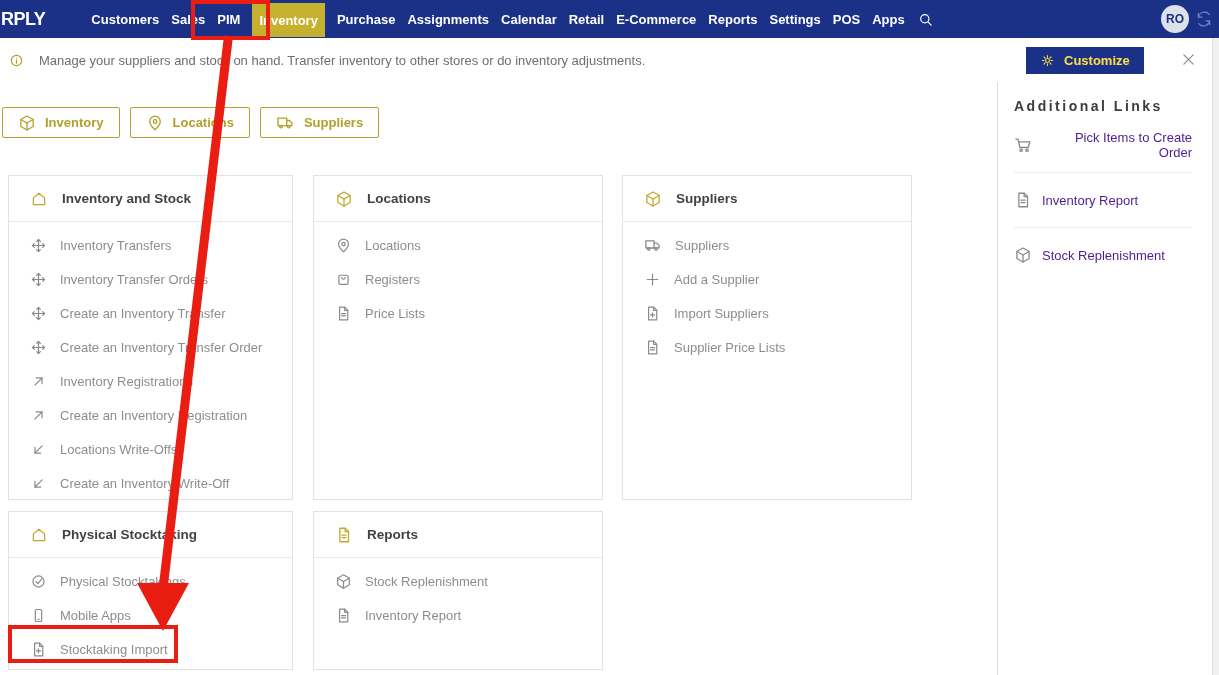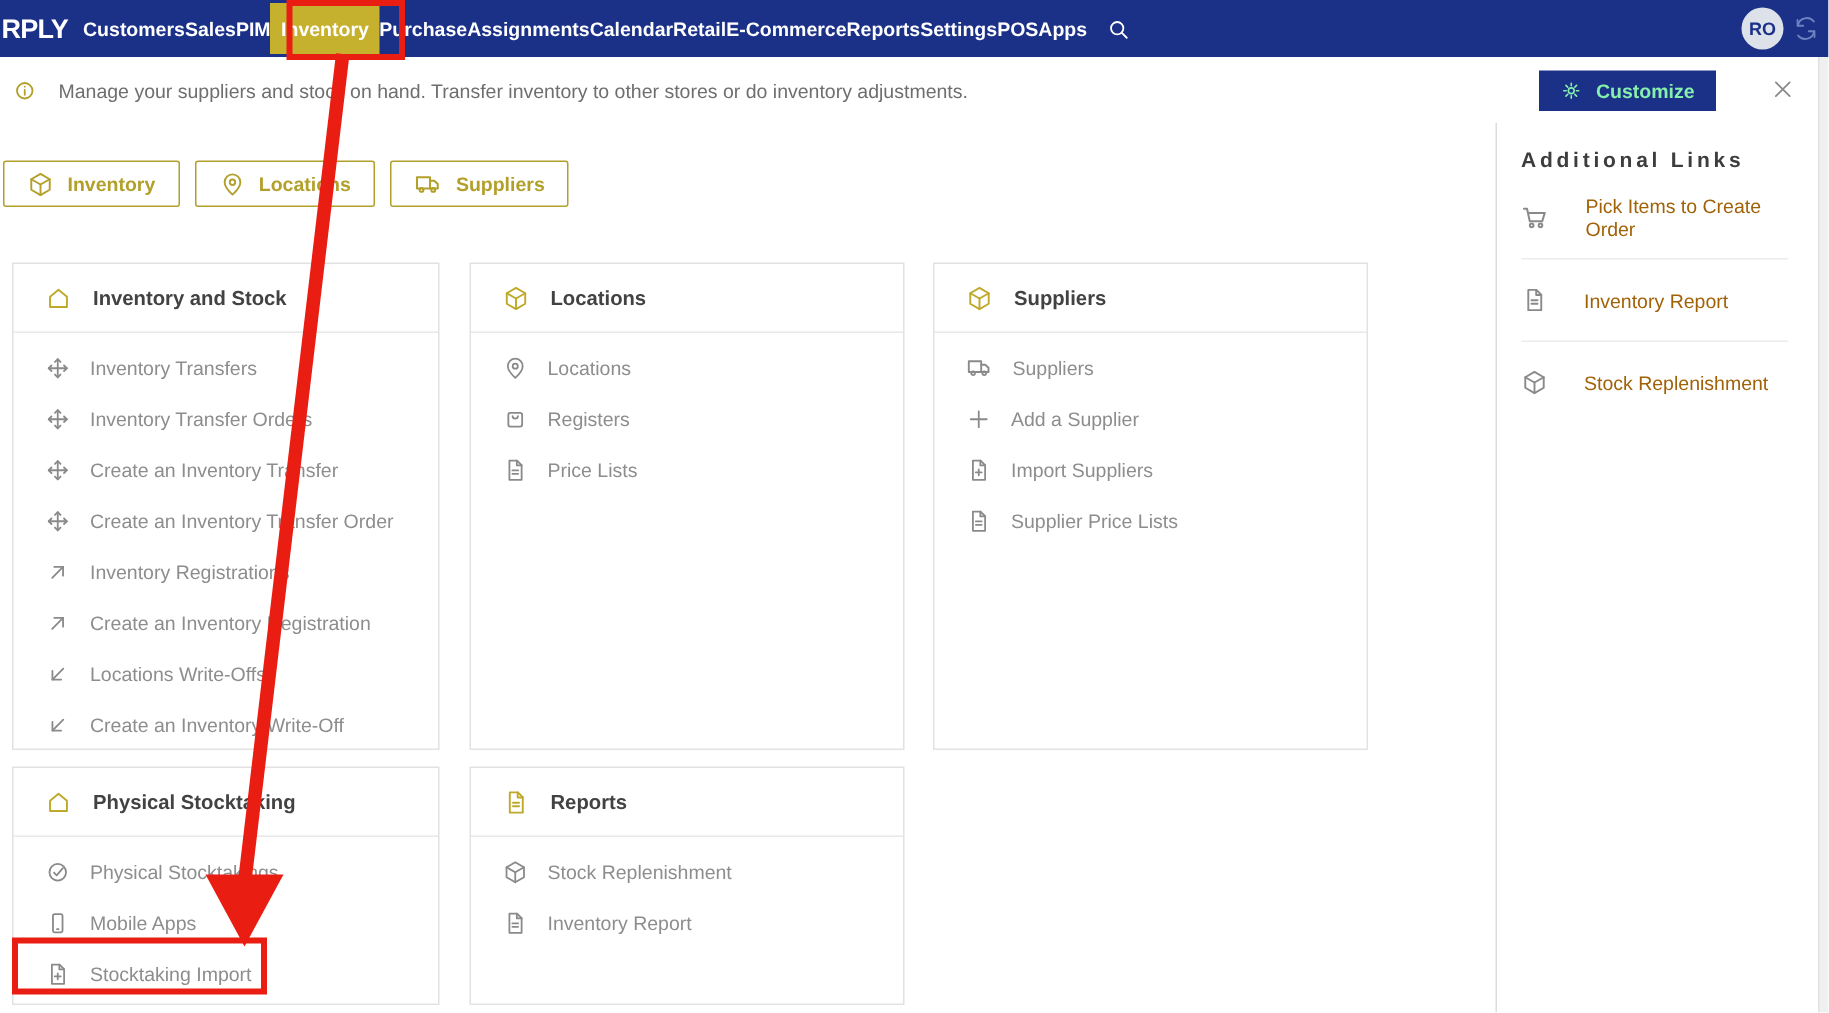--- a/index.html
+++ b/index.html
@@ -9,37 +9,37 @@
   }
   svg.ic{flex:0 0 auto;}
   svg.ic *{stroke:currentColor;fill:none;stroke-width:1.7;stroke-linecap:round;stroke-linejoin:round;}
 
   
   .topnav{
     position:absolute;left:0;top:0;width:100%;height:38px;background:#1b3188;
     display:flex;align-items:center;color:#fff;z-index:5;
   }
   .logo{font-size:18px;font-weight:bold;letter-spacing:-0.5px;margin:0 10px 0 0;padding-left:1px;}
-  .nav-items{display:flex;gap:0;}
+  .nav-items{display:flex;align-items:center;gap:12px;margin-left:36px;}
   .nav-item{display:flex;align-items:center;height:38px;font-size:13px;font-weight:bold;cursor:pointer;white-space:nowrap;}
   .nav-item.active{background:#c6b12e;height:34px;margin-top:2px;padding:0 7px;color:#fff;}
   .nav-search{margin-left:12px;color:#fff;display:flex;align-items:center;cursor:pointer;}
   .avatar{
     position:absolute;right:30px;top:5px;width:28px;height:28px;border-radius:50%;
     background:#dde1e9;color:#1b3188;font-size:12px;font-weight:bold;
     display:flex;align-items:center;justify-content:center;cursor:pointer;
   }
   .refresh{position:absolute;right:6px;top:10px;color:#6d83c0;cursor:pointer;display:flex;}
 
   
   .infobar{position:absolute;left:0;top:38px;width:100%;height:44px;display:flex;align-items:center;}
   .infobar .info-ic{color:#b2a02b;margin:0 14px 0 8px;display:flex;}
   .infobar .msg{font-size:13px;color:#6e6e6e;}
   .btn-customize{
-    position:absolute;left:1026px;top:9px;height:27px;padding:0 14px;background:#1b3188;color:#86efac;
+    position:absolute;left:1026px;top:9px;height:27px;padding:0 14px;background:#1b3188;color:#fde047;
     border:none;font-family:inherit;font-size:13px;font-weight:bold;display:flex;align-items:center;gap:9px;cursor:pointer;
   }
   .close-x{position:absolute;left:1180px;top:13px;color:#8a8a8a;cursor:pointer;display:flex;}
 
   
   .tabs{position:absolute;left:2px;top:107px;display:flex;gap:10px;}
   .tab-btn{
     height:31px;border:1px solid #b2a02b;border-radius:2px;background:#fff;color:#b2a02b;
     font-family:inherit;font-size:13px;font-weight:bold;display:flex;align-items:center;gap:9px;
     padding:0 15px;cursor:pointer;
@@ -60,21 +60,21 @@
   .card-items{padding-top:6px;}
   .item{height:34px;display:flex;align-items:center;gap:13px;padding-left:21px;color:#8d8d8d;font-size:13px;cursor:pointer;}
   .item .ic{color:#8a8a8a;}
 
   
   .sidebar{
     position:absolute;left:997px;top:82px;right:7px;bottom:0;
     border-left:1px solid #dcdcdc;padding:14px 20px 0 16px;box-sizing:border-box;
   }
   .side-title{font-size:14px;font-weight:bold;letter-spacing:2.5px;color:#3d3d3d;margin:2px 0 4px;}
-  .side-item{height:54px;display:flex;align-items:center;gap:24px;color:#a16207;font-size:13px;cursor:pointer;}
+  .side-item{height:54px;display:flex;align-items:center;gap:10px;color:#4c1d95;font-size:13px;cursor:pointer;text-align:right;}
   .side-item .ic{color:#8a8a8a;}
   .side-item.divided{border-bottom:1px solid #ececec;}
 
   
   .scrollbar{position:absolute;right:0;top:38px;bottom:0;width:6px;background:#f0f0f0;border-left:1px solid #e2e2e2;}
 
   
   .overlay{position:absolute;left:0;top:0;z-index:50;pointer-events:none;}
 </style>
 </head>

